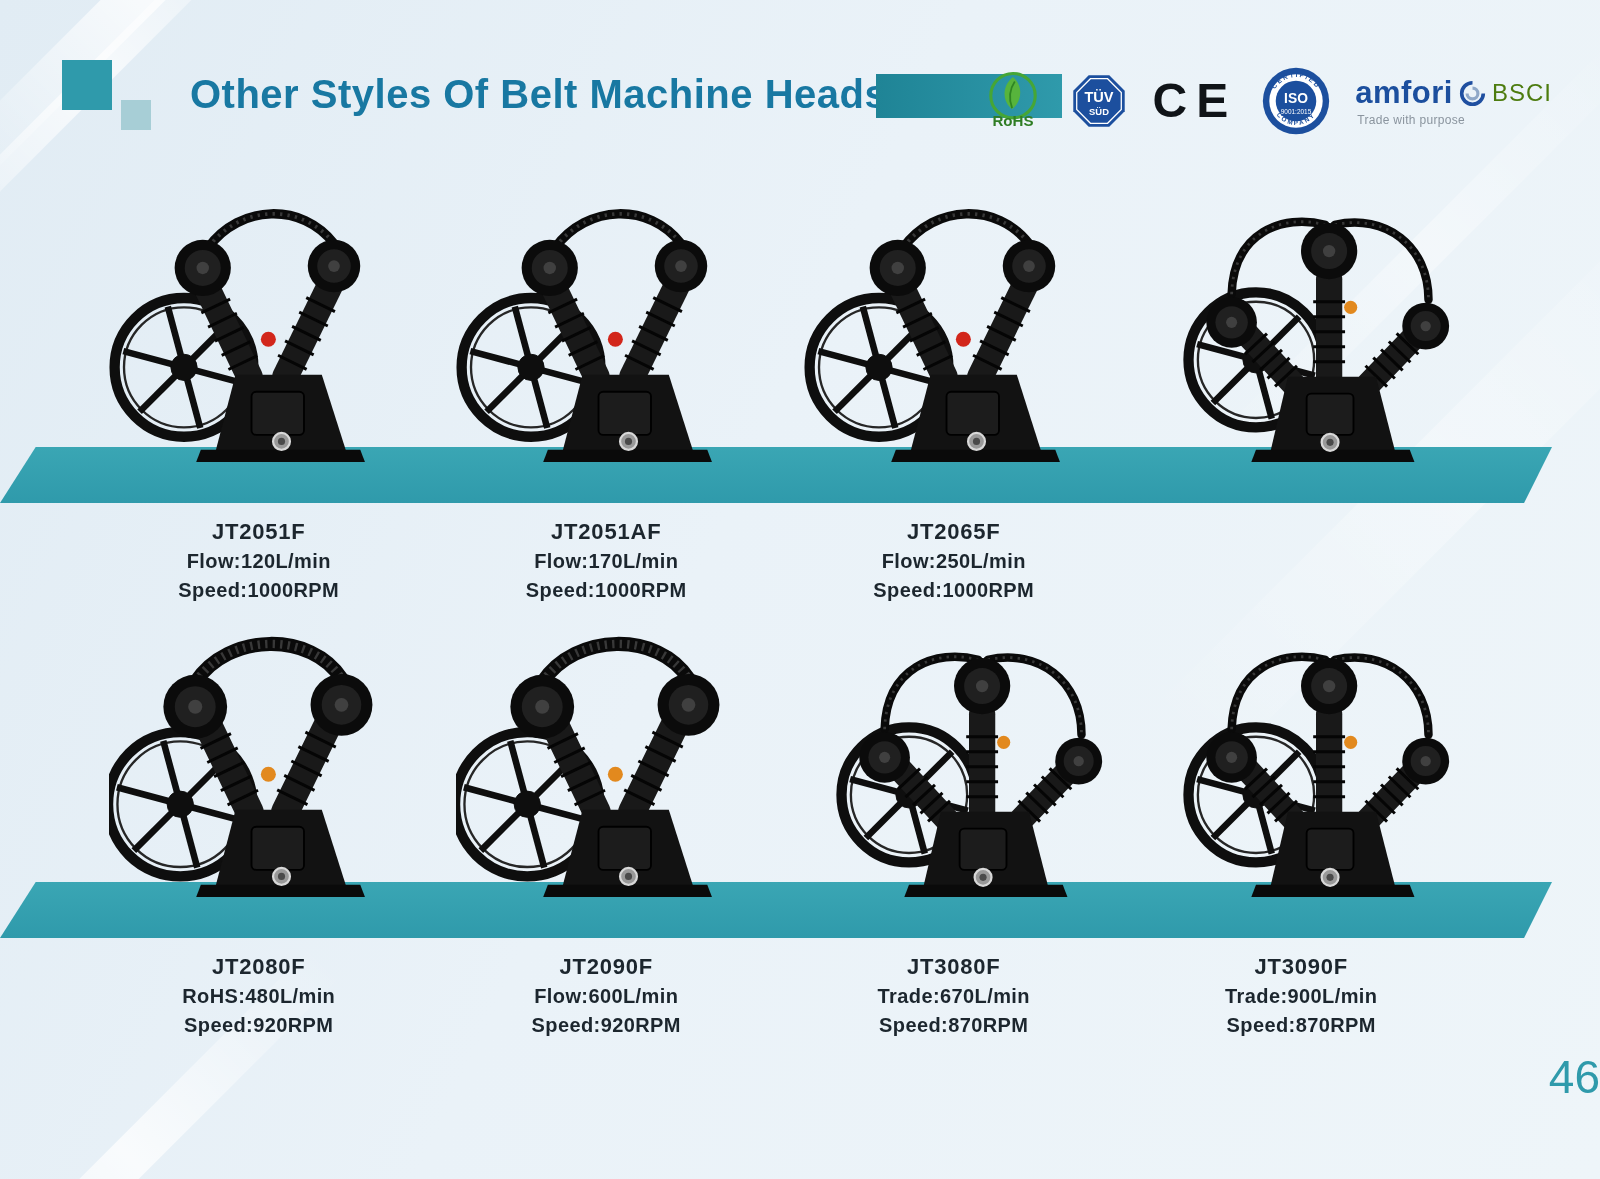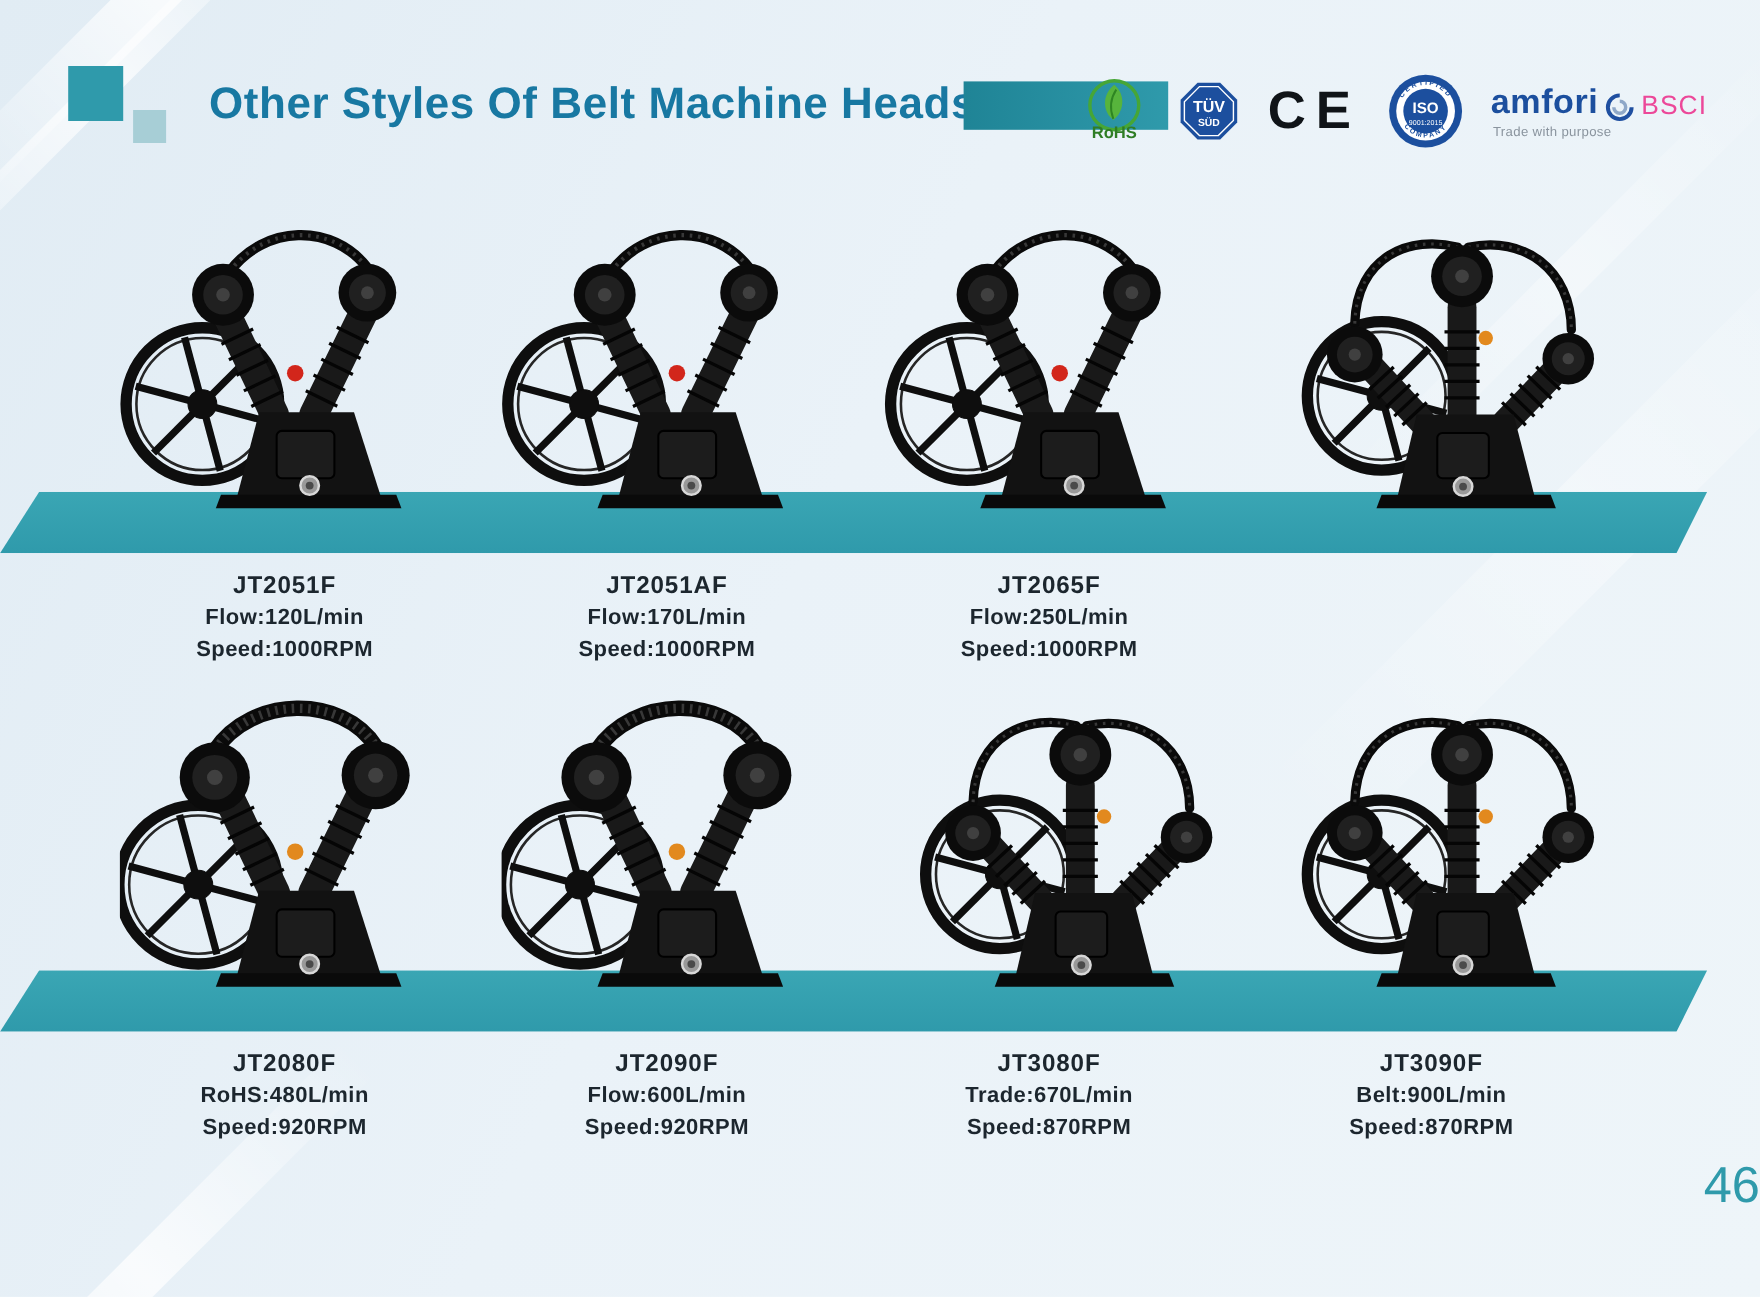--- a/index.html
+++ b/index.html
@@ -38,23 +38,23 @@
   }
 
   
   .certs {
     position: absolute; top: 58px; right: 48px; height: 86px;
     display: flex; align-items: center; gap: 24px;
   }
   .cert { display: flex; flex-direction: column; align-items: center; }
   .ce-mark { font-size: 48px; font-weight: 700; color: #101418; letter-spacing: 9px; line-height: 1; }
   .amfori { align-items: flex-start; }
-  .amfori-main { display: flex; align-items: flex-end; gap: 6px; }
+  .amfori-main { display: flex; align-items: center; gap: 6px; }
   .amfori-word { font-size: 31px; font-weight: 700; color: var(--cert-blue, #1f4fa0); letter-spacing: 0.5px; }
-  .bsci-word { font-size: 24px; font-weight: 400; color: #ec4899; letter-spacing: 1px; }
+  .bsci-word { font-size: 24px; font-weight: 400; color: #4d7c0f; letter-spacing: 1px; }
   .amfori-tagline { font-size: 12px; color: #8a949e; margin-top: 2px; padding-left: 2px; letter-spacing: 0.3px; }
 
   
   .row { position: absolute; left: 0; width: 1600px; height: 560px; }
   #row-0 { top: 165px; padding-left: 48px; }
   #row-1 { top: 600px; }
   .shelf {
     position: absolute; top: 282px; left: 0; width: 1552px; height: 56px; z-index: 1;
     background: linear-gradient(180deg, #3aa6b4 0%, var(--accent-teal, #2d96a7) 100%);
     clip-path: polygon(2.3% 0, 100% 0, 98.2% 100%, 0 100%);
@@ -554,21 +554,21 @@
               <circle cx="86" cy="142" r="27" fill="#0b0b0b"></circle>
               <circle cx="86" cy="142" r="17.3" fill="#202020"></circle>
               <circle cx="86" cy="142" r="5.9" fill="#404040"></circle>
               <circle cx="293" cy="146" r="25" fill="#0b0b0b"></circle>
               <circle cx="293" cy="146" r="16.0" fill="#202020"></circle>
               <circle cx="293" cy="146" r="5.5" fill="#404040"></circle>
             </svg>
           </div>
           <div class="label">
             <div class="model">JT3090F</div>
-            <div class="flow">Belt:900L/min</div>
+            <div class="flow">Trade:900L/min</div>
             <div class="speed">Speed:870RPM</div>
           </div>
         </div>
       </div>
   </section>
 </main>
 
 <div class="page-number">46</div>
 
 </body></html>

